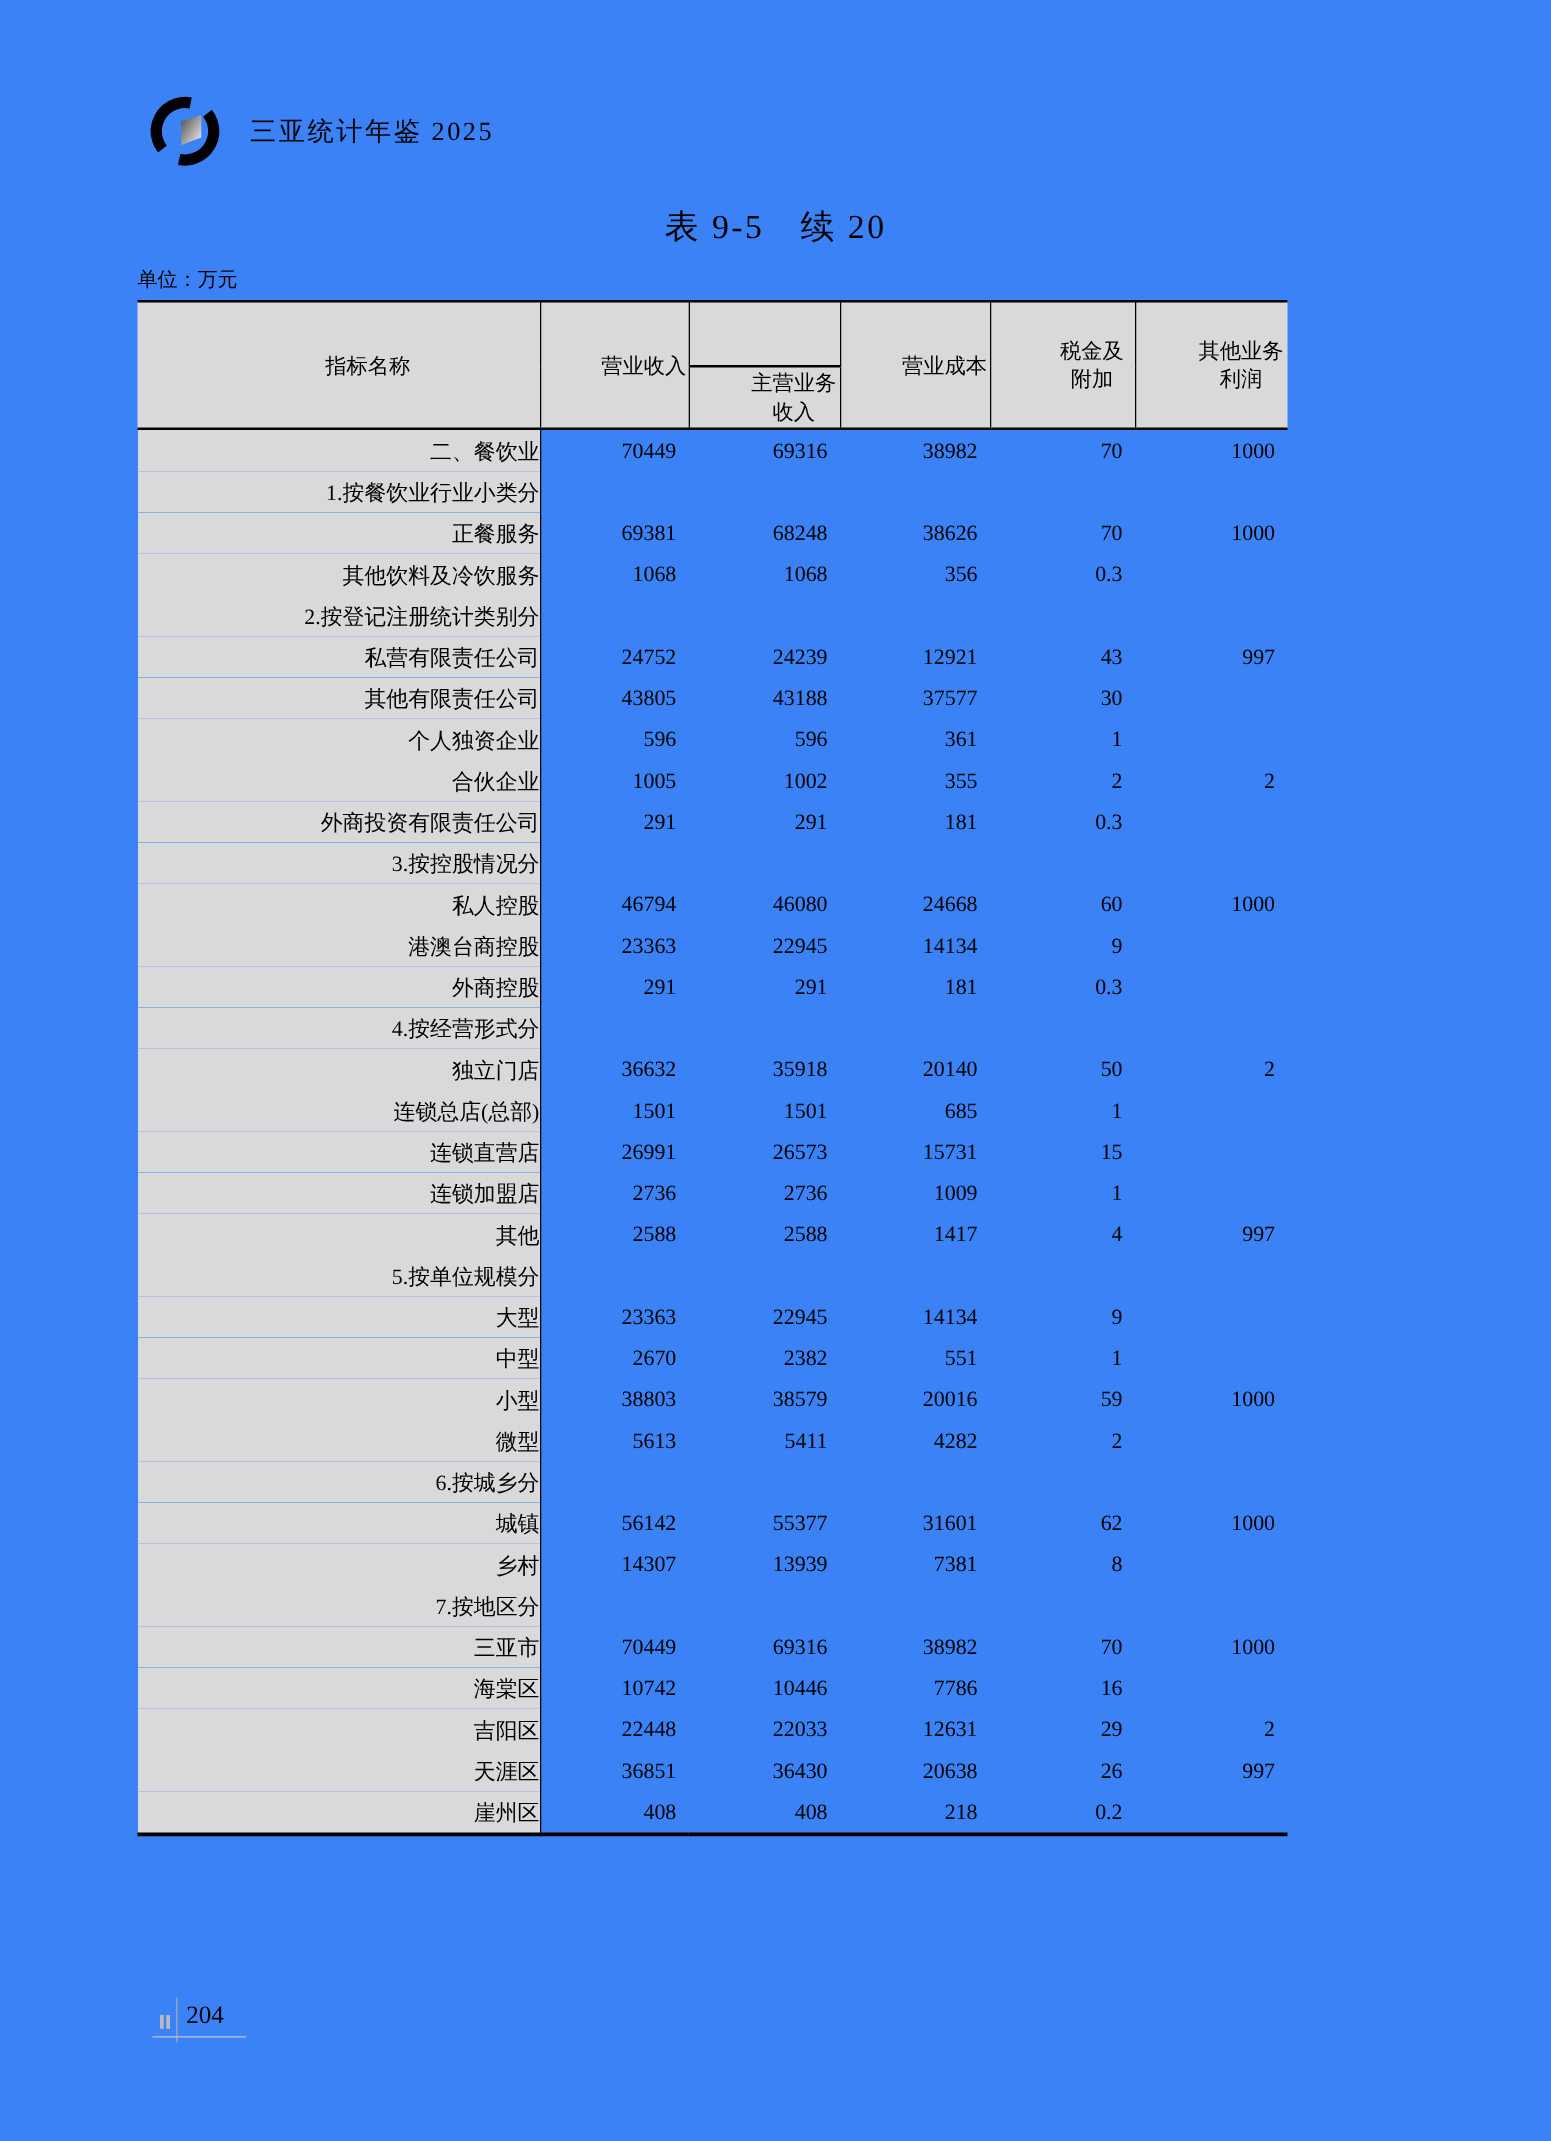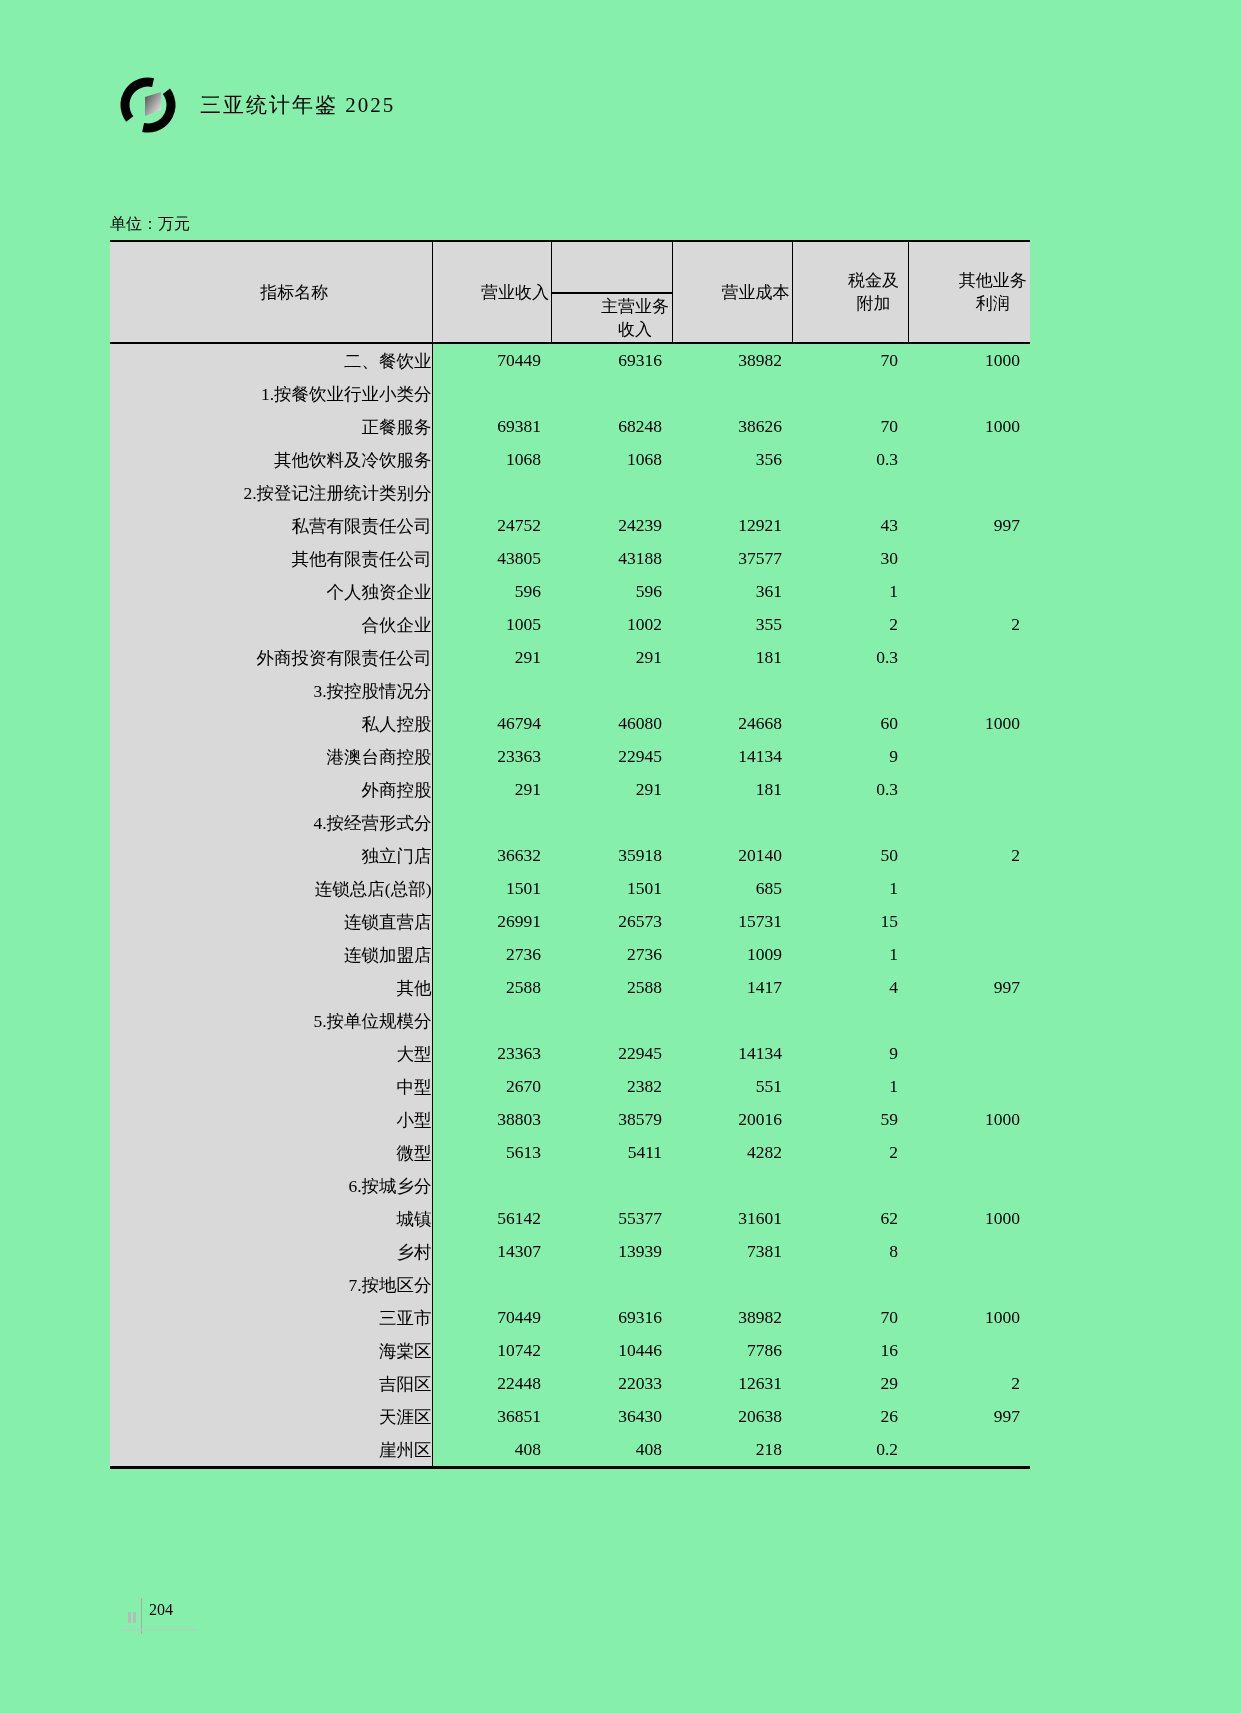--- a/index.html
+++ b/index.html
@@ -1,21 +1,21 @@
 <!DOCTYPE html>
 <html style="--cell-gray: #d9d9d9;"><head>
 <meta charset="utf-8">
 <style>
   html,body { margin:0; padding:0; background:#ffffff; }
   body {
     width:1241px; height:1713px; position:relative;
     font-family:"Liberation Serif","DejaVu Serif",serif;
     color:#000;
   }
-  .page { position:absolute; inset:0; background:#86efac; }
+  .page { position:absolute; inset:0; background:#3b82f6; }
 
   
   .brand-row { position:absolute; top:76px; left:116px; display:flex; align-items:center; gap:20px; }
   .brand-title { font-size:21px; letter-spacing:2px; white-space:nowrap; }
 
   
   .table-title { position:absolute; top:163px; left:0; width:100%; text-align:center;
                  font-size:27px; letter-spacing:2px; }
   .unit-label { position:absolute; top:214px; left:110px; width:920px; text-align:left; font-size:16px; }
 
@@ -46,41 +46,42 @@
   td.ind1 { padding-left:8px; }
   td.ind2 { padding-left:38px; }
   td.ind3 { padding-left:44px; }
 
   
   .footer { position:absolute; left:0; top:1596px; }
   .footer .ticks { position:absolute; left:128px; top:16px; display:flex; gap:2px; }
   .footer .ticks i { display:block; width:3px; height:11px; background:#b9b9b9; }
   .footer .vline { position:absolute; left:141px; top:2px; width:1px; height:36px; background:#aaa; }
   .footer .hline { position:absolute; left:122px; top:33px; width:75px; height:1px; background:#c4c4c4; }
-  .footer .page-num { position:absolute; left:149px; top:5px; font-size:16px; }
+  .footer .page-num { position:absolute; left:149px; top:5px; font-size:20px; }
 </style>
 </head>
 <body>
 
 <div class="page">
 
   <div class="brand-row">
     <svg width="64" height="58" viewBox="0 0 64 58">
       <defs>
         <linearGradient id="g" x1="0" y1="0" x2="1" y2="1">
           <stop offset="0" stop-color="#4a4a4a"></stop>
           <stop offset="1" stop-color="#f2f2f2"></stop>
         </linearGradient>
       </defs>
       <circle cx="32" cy="29" r="23" fill="none" stroke="#000" stroke-width="9" stroke-dasharray="56 16" stroke-dashoffset="8" transform="rotate(-18 32 29)"></circle>
       <polygon points="29,21 45,16 45,34 29,40" fill="url(#g)"></polygon>
     </svg>
     <span class="brand-title">三亚统计年鉴 2025</span>
   </div>
 
+  <div class="table-title">表 9-5　续 20</div>
   <div class="unit-label">单位：万元</div>
 
   <table class="stat">
     <colgroup>
       <col class="c0">
         <col class="c1">
         <col class="c2">
         <col class="c3">
         <col class="c4">
         <col class="c5">

